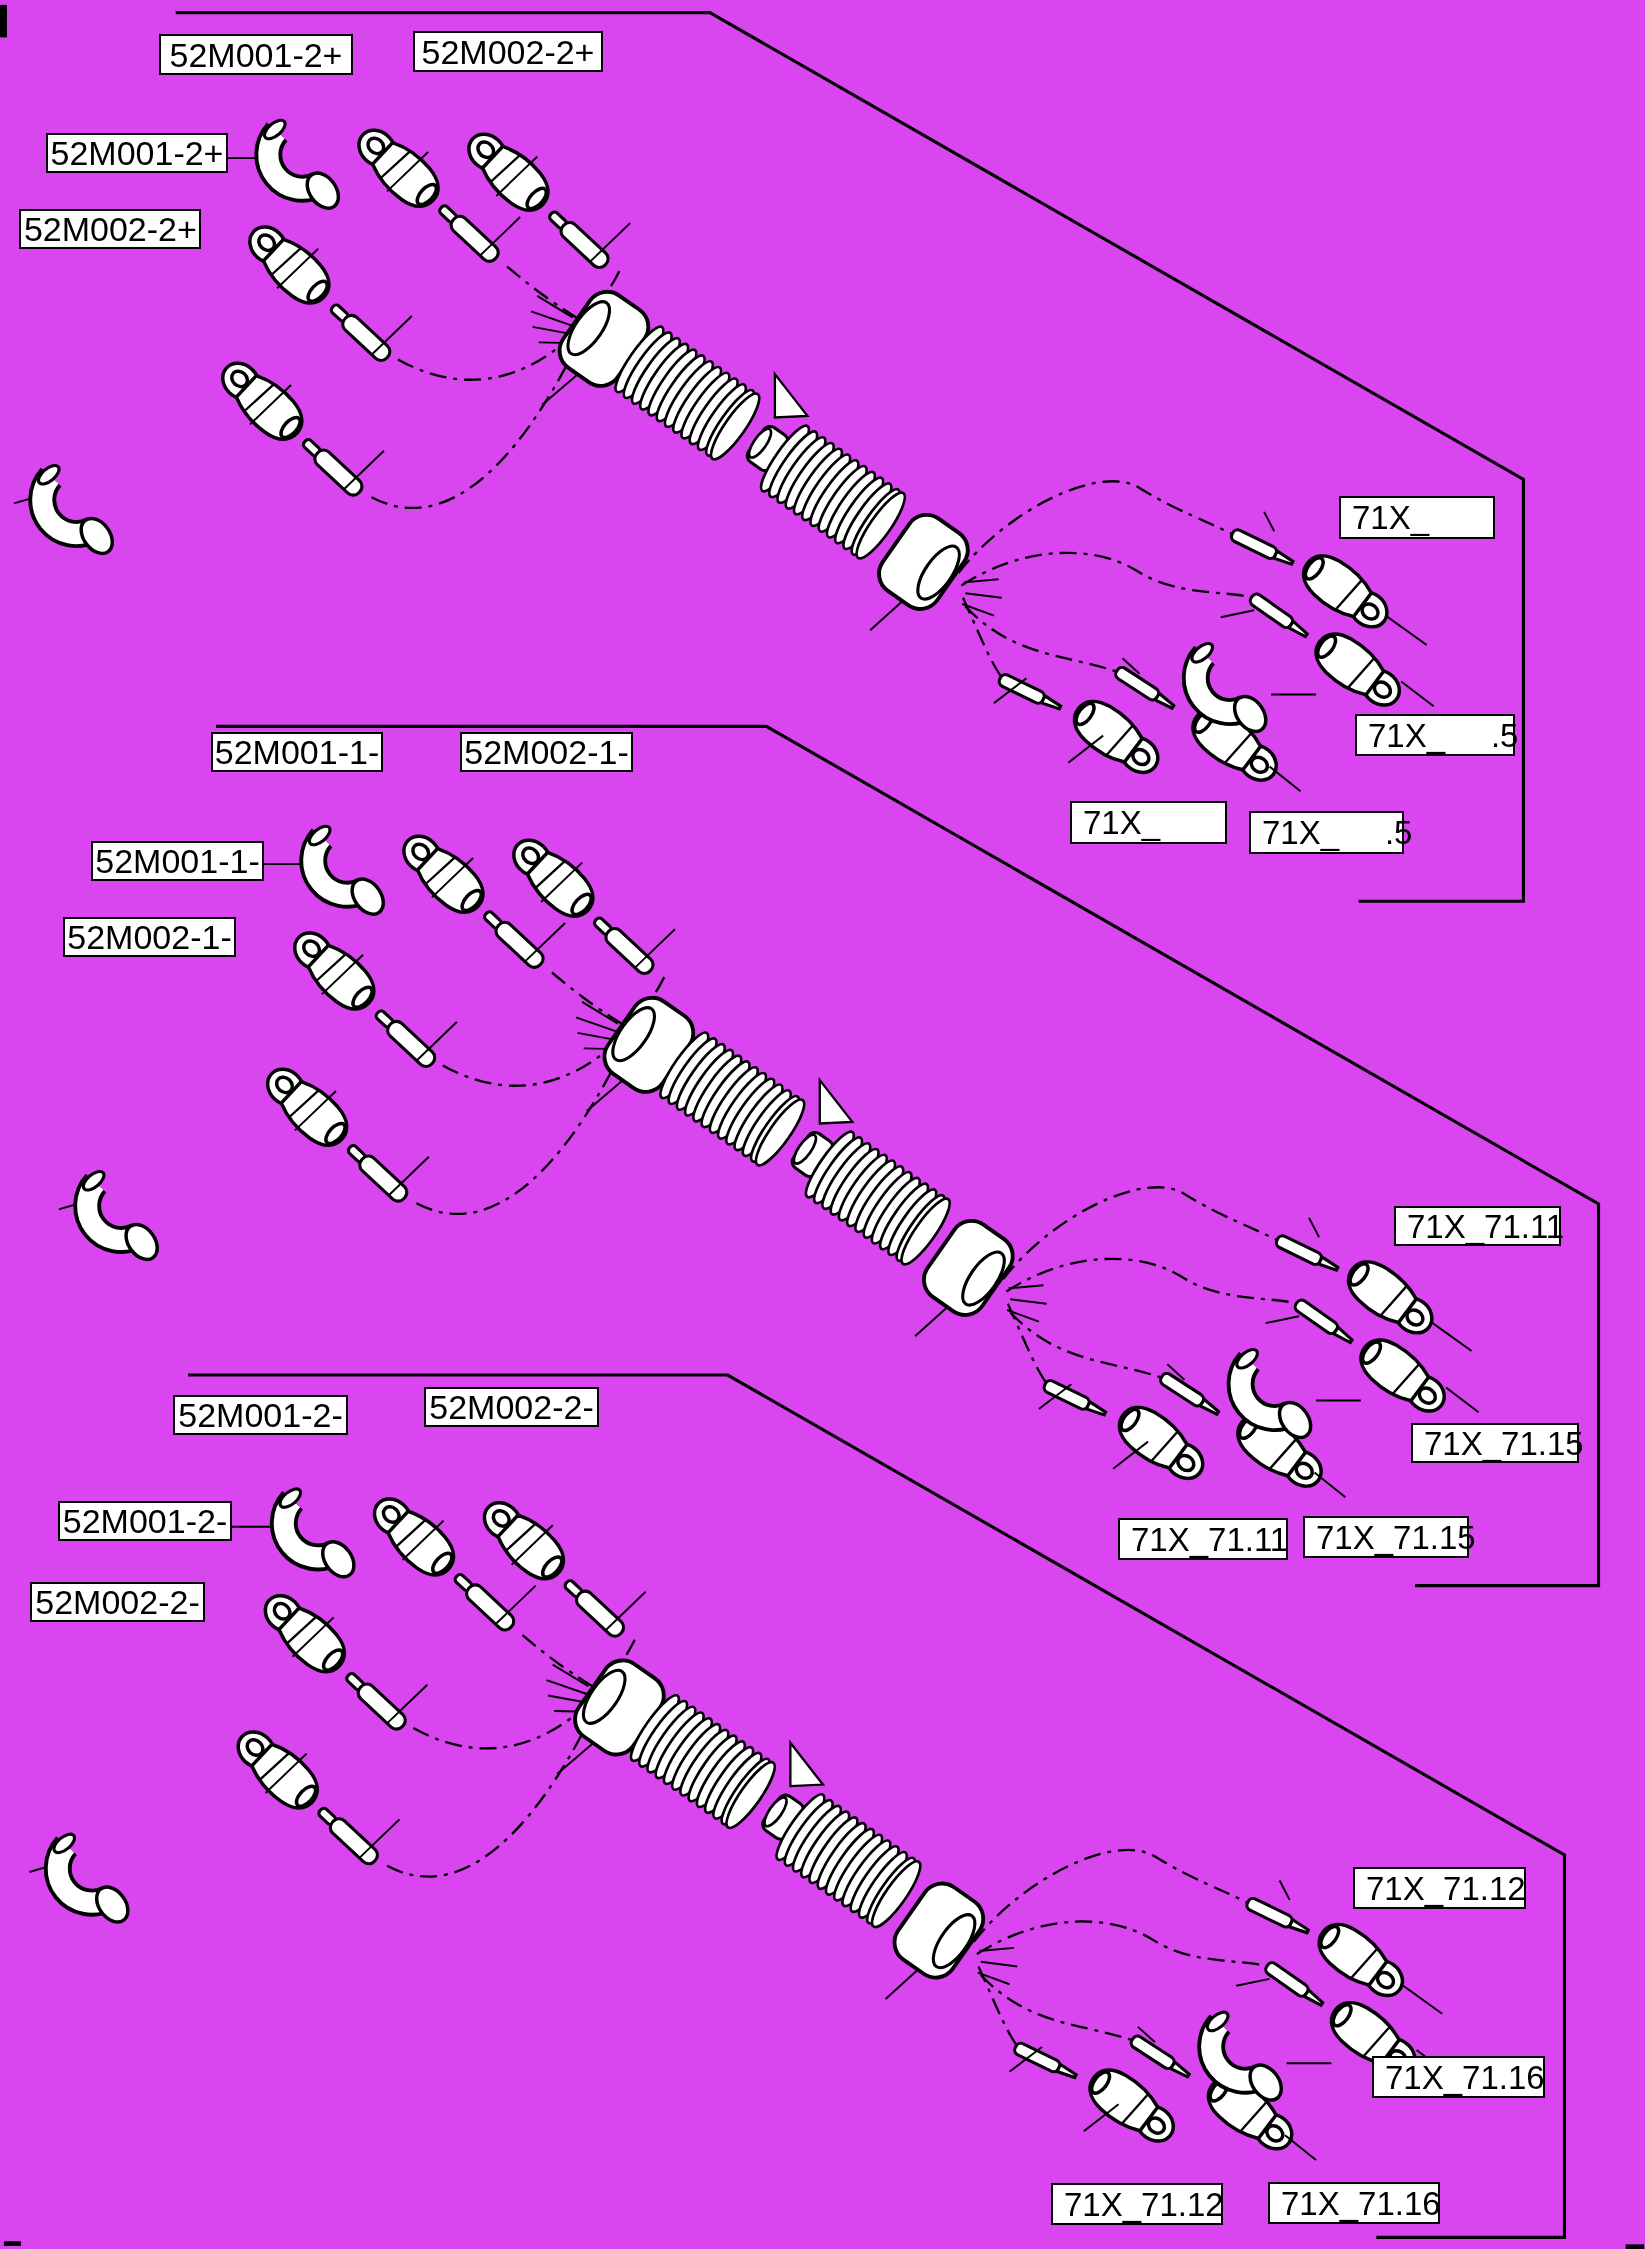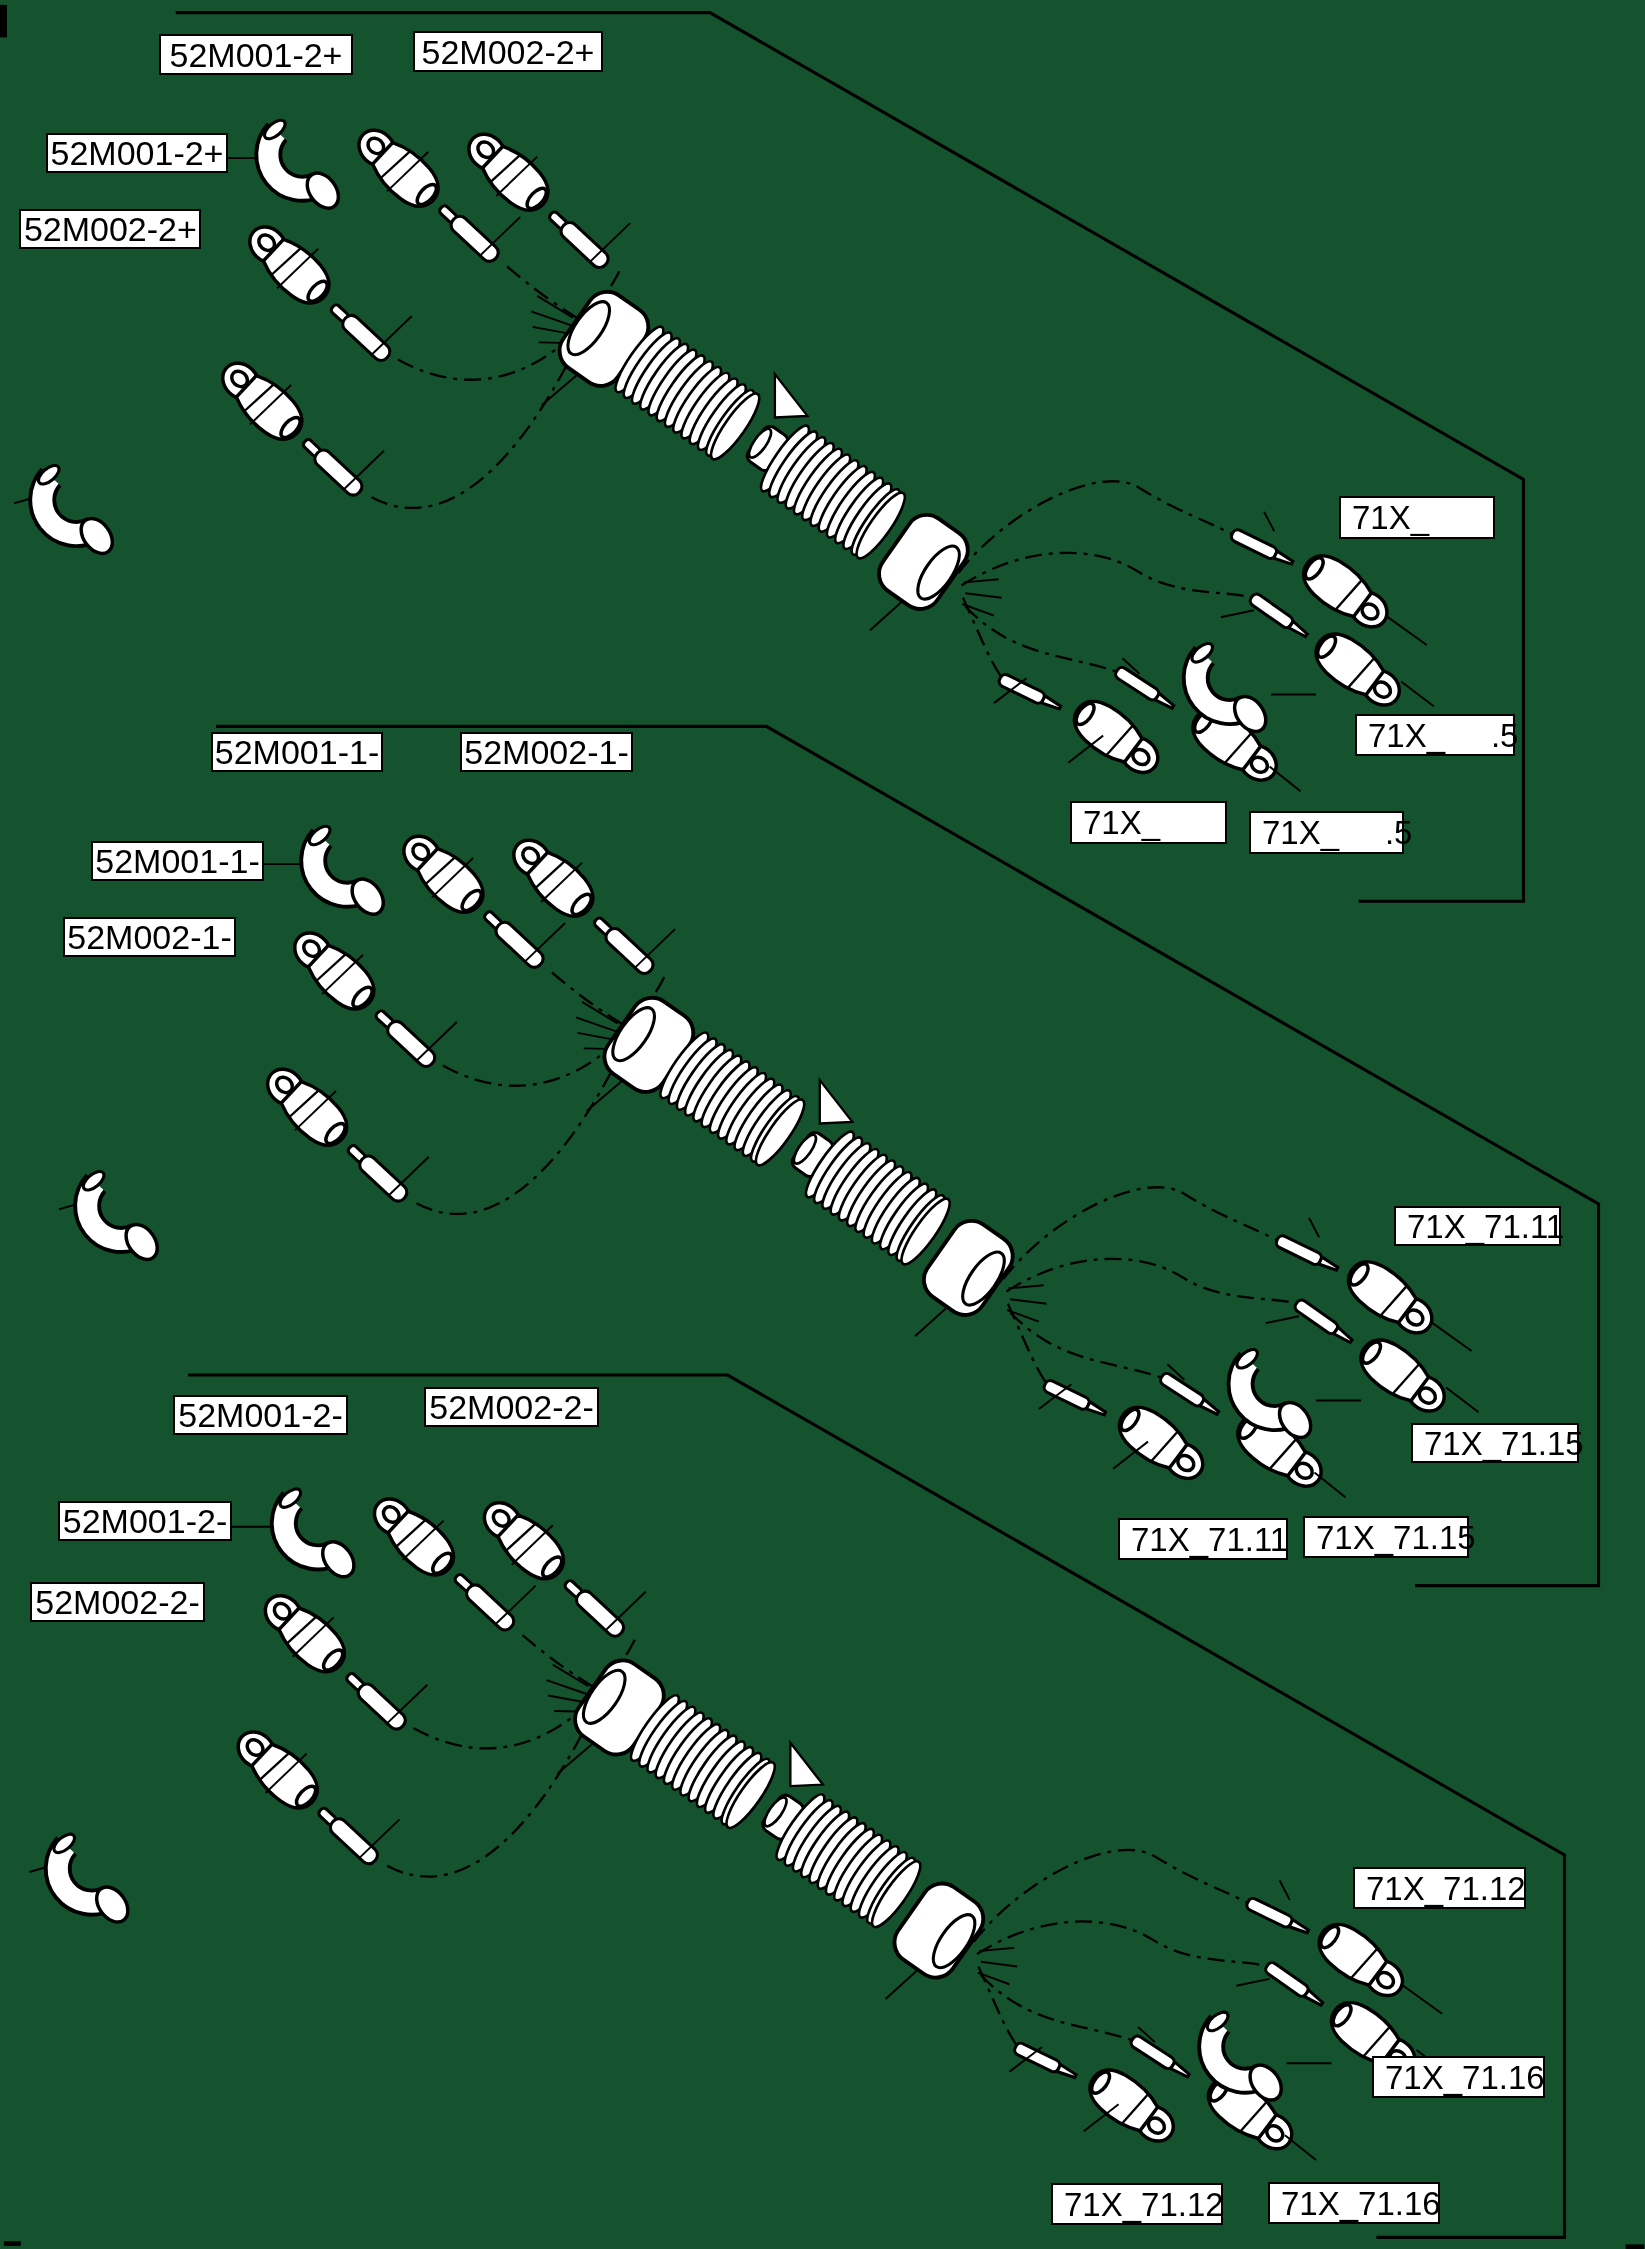--- a/index.html
+++ b/index.html
@@ -1,16 +1,16 @@
 <!DOCTYPE html>
 <html style="font-size:12.4px"><head>
 <meta charset="utf-8">
 <style>
   html,body{margin:0;padding:0;background:#ffffff;}
-  .stage{position:relative;width:1645px;height:2250px;background:#14532d;overflow:hidden;
+  .stage{position:relative;width:1645px;height:2250px;background:#d946ef;overflow:hidden;
          font-family:"Liberation Sans", sans-serif;}
   .stage svg{position:absolute;left:0;top:0;}
   .plabel{position:absolute;box-sizing:border-box;border:2.3px solid #000;background:#fff;
           display:flex;align-items:center;white-space:pre;color:#000;
           font-family:"Liberation Sans", sans-serif;line-height:1;}
   .plabel.center{justify-content:center;font-size:34px;letter-spacing:0px;}
   .plabel.left{justify-content:flex-start;padding-left:11px;font-size:33px;}
 </style>
 </head>
 <body>

